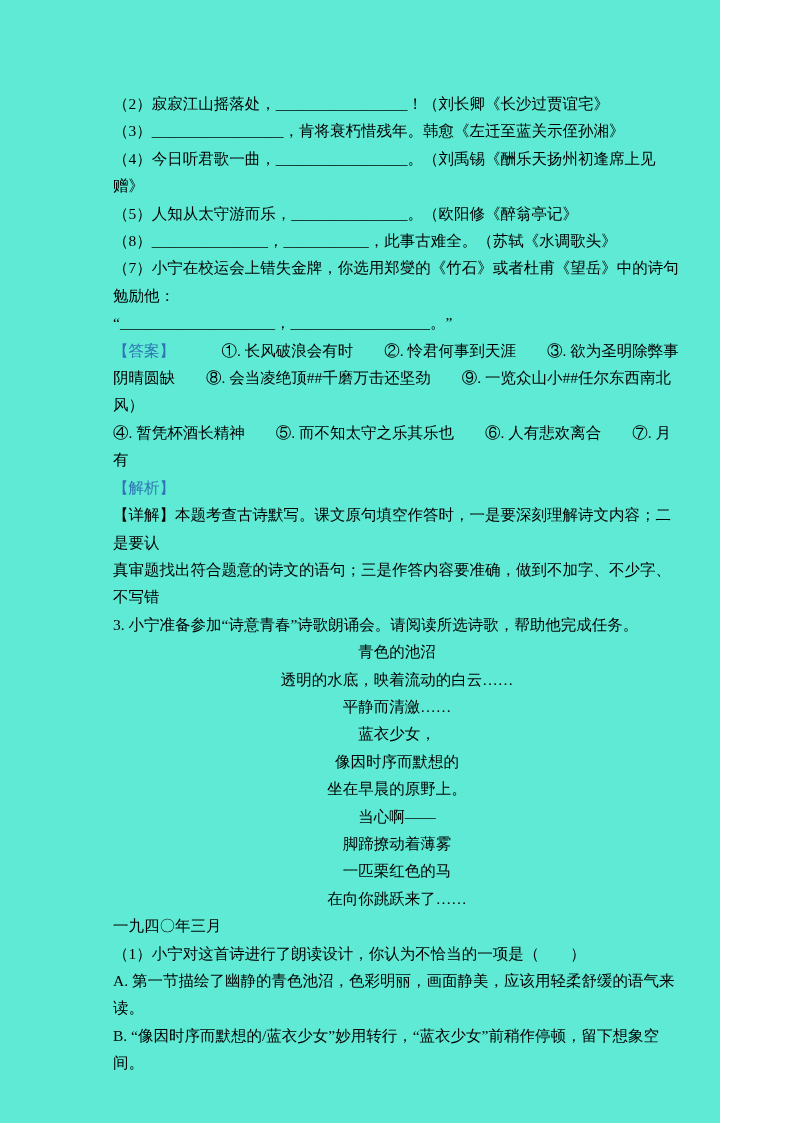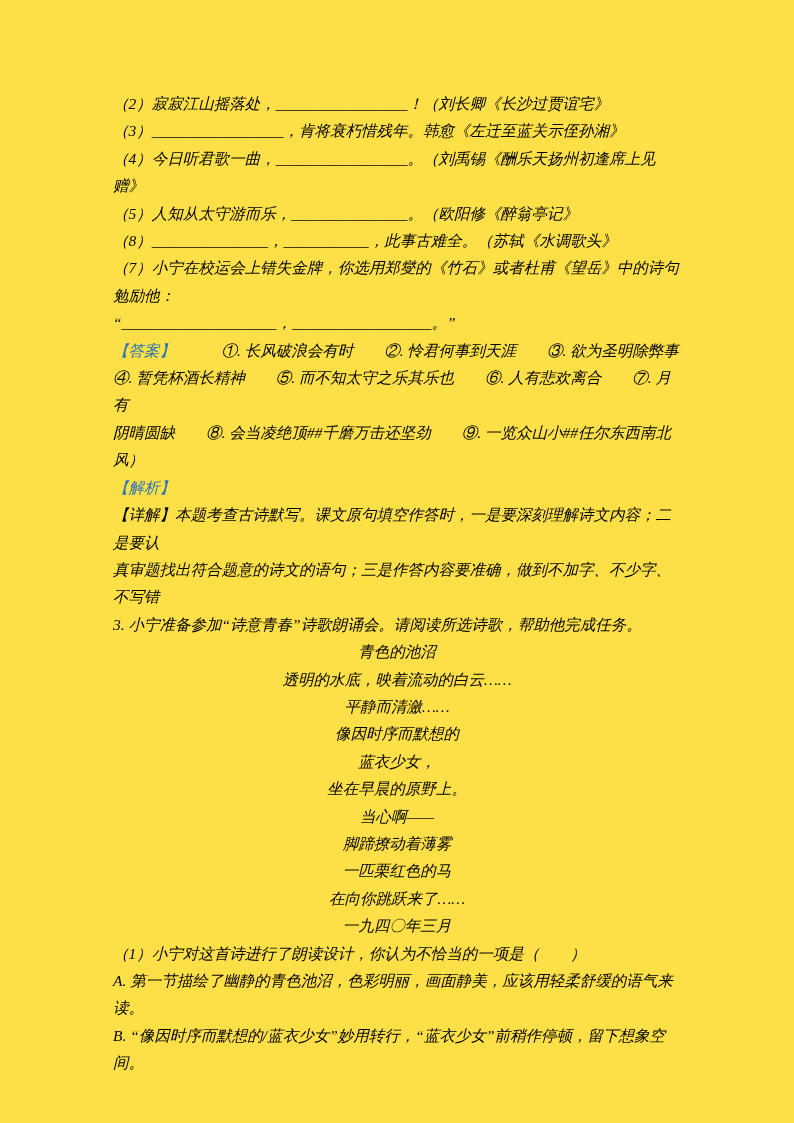--- a/index.html
+++ b/index.html
@@ -2,42 +2,41 @@
 <html><head>
 <meta charset="utf-8">
 <style>
   html, body {
     margin: 0;
     padding: 0;
     background: #ffffff;
   }
   .page {
     position: relative;
-    width: 794px;
+    width: 720px;
     height: 1123px;
-    background: #fde047;
+    background: #5eead4;
     overflow: hidden;
-    font-style: italic;
   }
   .doc {
     box-sizing: border-box;
     padding: 90px 113px 0 113px;
     width: 794px;
     font-family: "Liberation Serif", "DejaVu Serif", serif;
     font-size: 15.5px;
     line-height: 27.4px;
     color: #000000;
   }
   .line {
     white-space: pre-wrap;
     min-height: 27.4px;
     text-align: left;
   }
   .center { text-align: center; }
-  .right  { text-align: center; }
+  .right  { text-align: left; }
   .blue   { color: #2E74B5; }
 </style>
 </head>
 <body>
 
 <div class="page">
   <div class="doc">
 
     <div>
         <div class="line">（2）寂寂江山摇落处，_________________！（刘长卿《长沙过贾谊宅》</div>
@@ -45,41 +44,41 @@
         <div class="line">（4）今日听君歌一曲，_________________。（刘禹锡《酬乐天扬州初逢席上见赠》</div>
         <div class="line">（5）人知从太守游而乐，_______________。（欧阳修《醉翁亭记》</div>
         <div class="line">（8）_______________，___________，此事古难全。（苏轼《水调歌头》</div>
         <div class="line">（7）小宁在校运会上错失金牌，你选用郑燮的《竹石》或者杜甫《望岳》中的诗句勉励他：</div>
         <div class="line">“____________________，__________________。”</div>
       </div>
 
     <div class="line"><span class="blue">【答案】</span><span>　　　①. 长风破浪会有时　　②. 怜君何事到天涯　　③. 欲为圣明除弊事</span></div>
 
     <div>
+        <div class="line">阴晴圆缺　　⑧. 会当凌绝顶##千磨万击还坚劲　　⑨. 一览众山小##任尔东西南北风）</div>
         <div class="line">④. 暂凭杯酒长精神　　⑤. 而不知太守之乐其乐也　　⑥. 人有悲欢离合　　⑦. 月有</div>
-        <div class="line">阴晴圆缺　　⑧. 会当凌绝顶##千磨万击还坚劲　　⑨. 一览众山小##任尔东西南北风）</div>
       </div>
 
     <div class="line"><span class="blue">【解析】</span></div>
 
     <div>
         <div class="line">【详解】本题考查古诗默写。课文原句填空作答时，一是要深刻理解诗文内容；二是要认</div>
         <div class="line">真审题找出符合题意的诗文的语句；三是作答内容要准确，做到不加字、不少字、不写错</div>
       </div>
 
     <div class="line">3. 小宁准备参加“诗意青春”诗歌朗诵会。请阅读所选诗歌，帮助他完成任务。</div>
 
     <div class="line center">青色的池沼</div>
 
 
     <div>
         <div class="line center">透明的水底，映着流动的白云……</div>
         <div class="line center">平静而清瀲……</div>
+        <div class="line center">蓝衣少女，</div>
         <div class="line center">像因时序而默想的</div>
-        <div class="line center">蓝衣少女，</div>
         <div class="line center">坐在早晨的原野上。</div>
         <div class="line center">当心啊——</div>
         <div class="line center">脚蹄撩动着薄雾</div>
         <div class="line center">一匹栗红色的马</div>
         <div class="line center">在向你跳跃来了……</div>
       </div>
 
     <div class="line right">一九四〇年三月</div>
 
     <div class="line">（1）小宁对这首诗进行了朗读设计，你认为不恰当的一项是（　　）</div>

